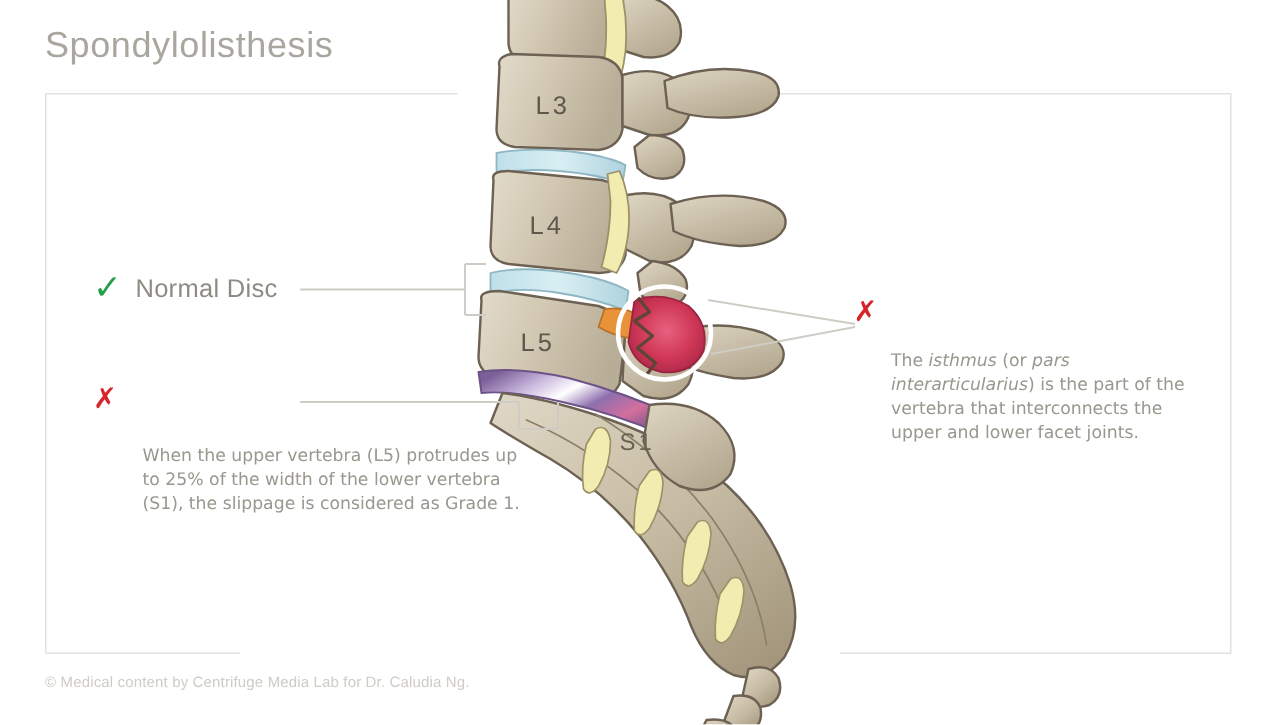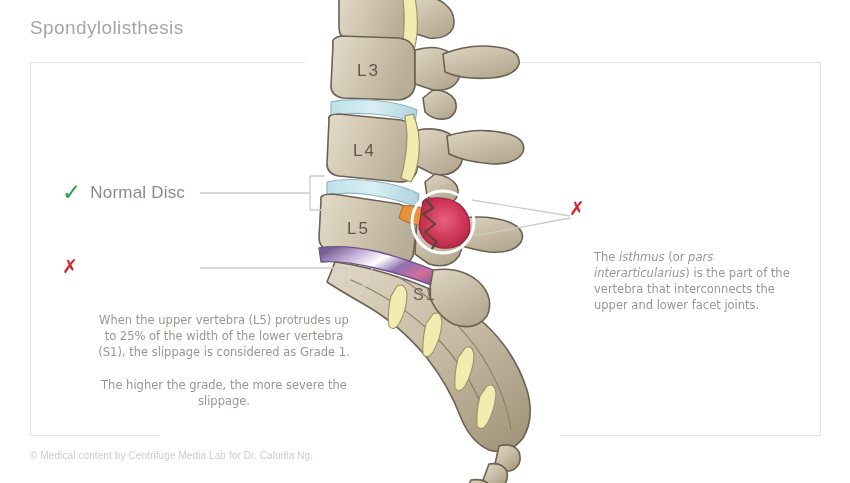--- a/index.html
+++ b/index.html
@@ -8,21 +8,21 @@
     background:#ffffff;
     font-family:"Liberation Sans",sans-serif;
     overflow:hidden;
     position:relative;
   }
   #stage{position:absolute;left:0;top:0;width:850px;height:483px;}
 
   
   .title{
     position:absolute;left:30px;top:17px;
-    font-size:19px;font-weight:400;
+    font-size:24px;font-weight:400;
     color:#a9a69e;
     letter-spacing:.4px;
     font-family:"Liberation Sans",sans-serif;
     white-space:nowrap;
   }
 
   
   .frame-line{position:absolute;background:#e4e2dd;}
   .frame-v{width:1px;}
   .frame-h{height:1px;}
@@ -38,21 +38,21 @@
   .mark.cross{color:#d8232a;font-size:19px;}
   .label-text{
     font-size:17px;color:#8e8b84;font-weight:400;
     letter-spacing:.2px;
     font-family:"Liberation Sans",sans-serif;
   }
 
   
   .body-block{position:absolute;}
   .body-block p{
-    margin:17px 0 12px 0;
+    margin:0 0 12px 0;
     font-size:11.5px;
     line-height:16px;
     color:#9a978e;
     font-family:"DejaVu Sans",sans-serif;
   }
   .body-block p:last-child{margin-bottom:0;}
   .body-block i{font-style:italic;}
 
   
   .footer{
@@ -196,23 +196,22 @@
 
   <div class="label-row" style="left:62px;top:181px;">
     <span class="mark check">✓</span>
     <span class="label-text">Normal Disc</span>
   </div>
 
   <div class="label-row" style="left:62px;top:257px;">
     <span class="mark cross">✗</span>
   </div>
 
-  <div class="body-block" style="left:95px;top:295px;width:258px;text-align:center;">
+  <div class="body-block" style="left:95px;top:295px;width:258px;">
     <p>When the upper vertebra (L5) protrudes up to 25% of the width of the lower vertebra (S1), the slippage is considered as Grade 1.</p>
-    <p>The higher the grade, the more severe the slippage.</p>
   </div>
 
   <div class="label-row" style="left:569px;top:199px;">
     <span class="mark cross">✗</span>
   </div>
 
   <div class="body-block" style="left:594px;top:232px;width:218px;">
     <p><span>The </span><i>isthmus</i><span> (or </span><i>pars interarticularius</i><span>) is the part of the vertebra that interconnects the upper and lower facet joints.</span></p>
   </div>
 

